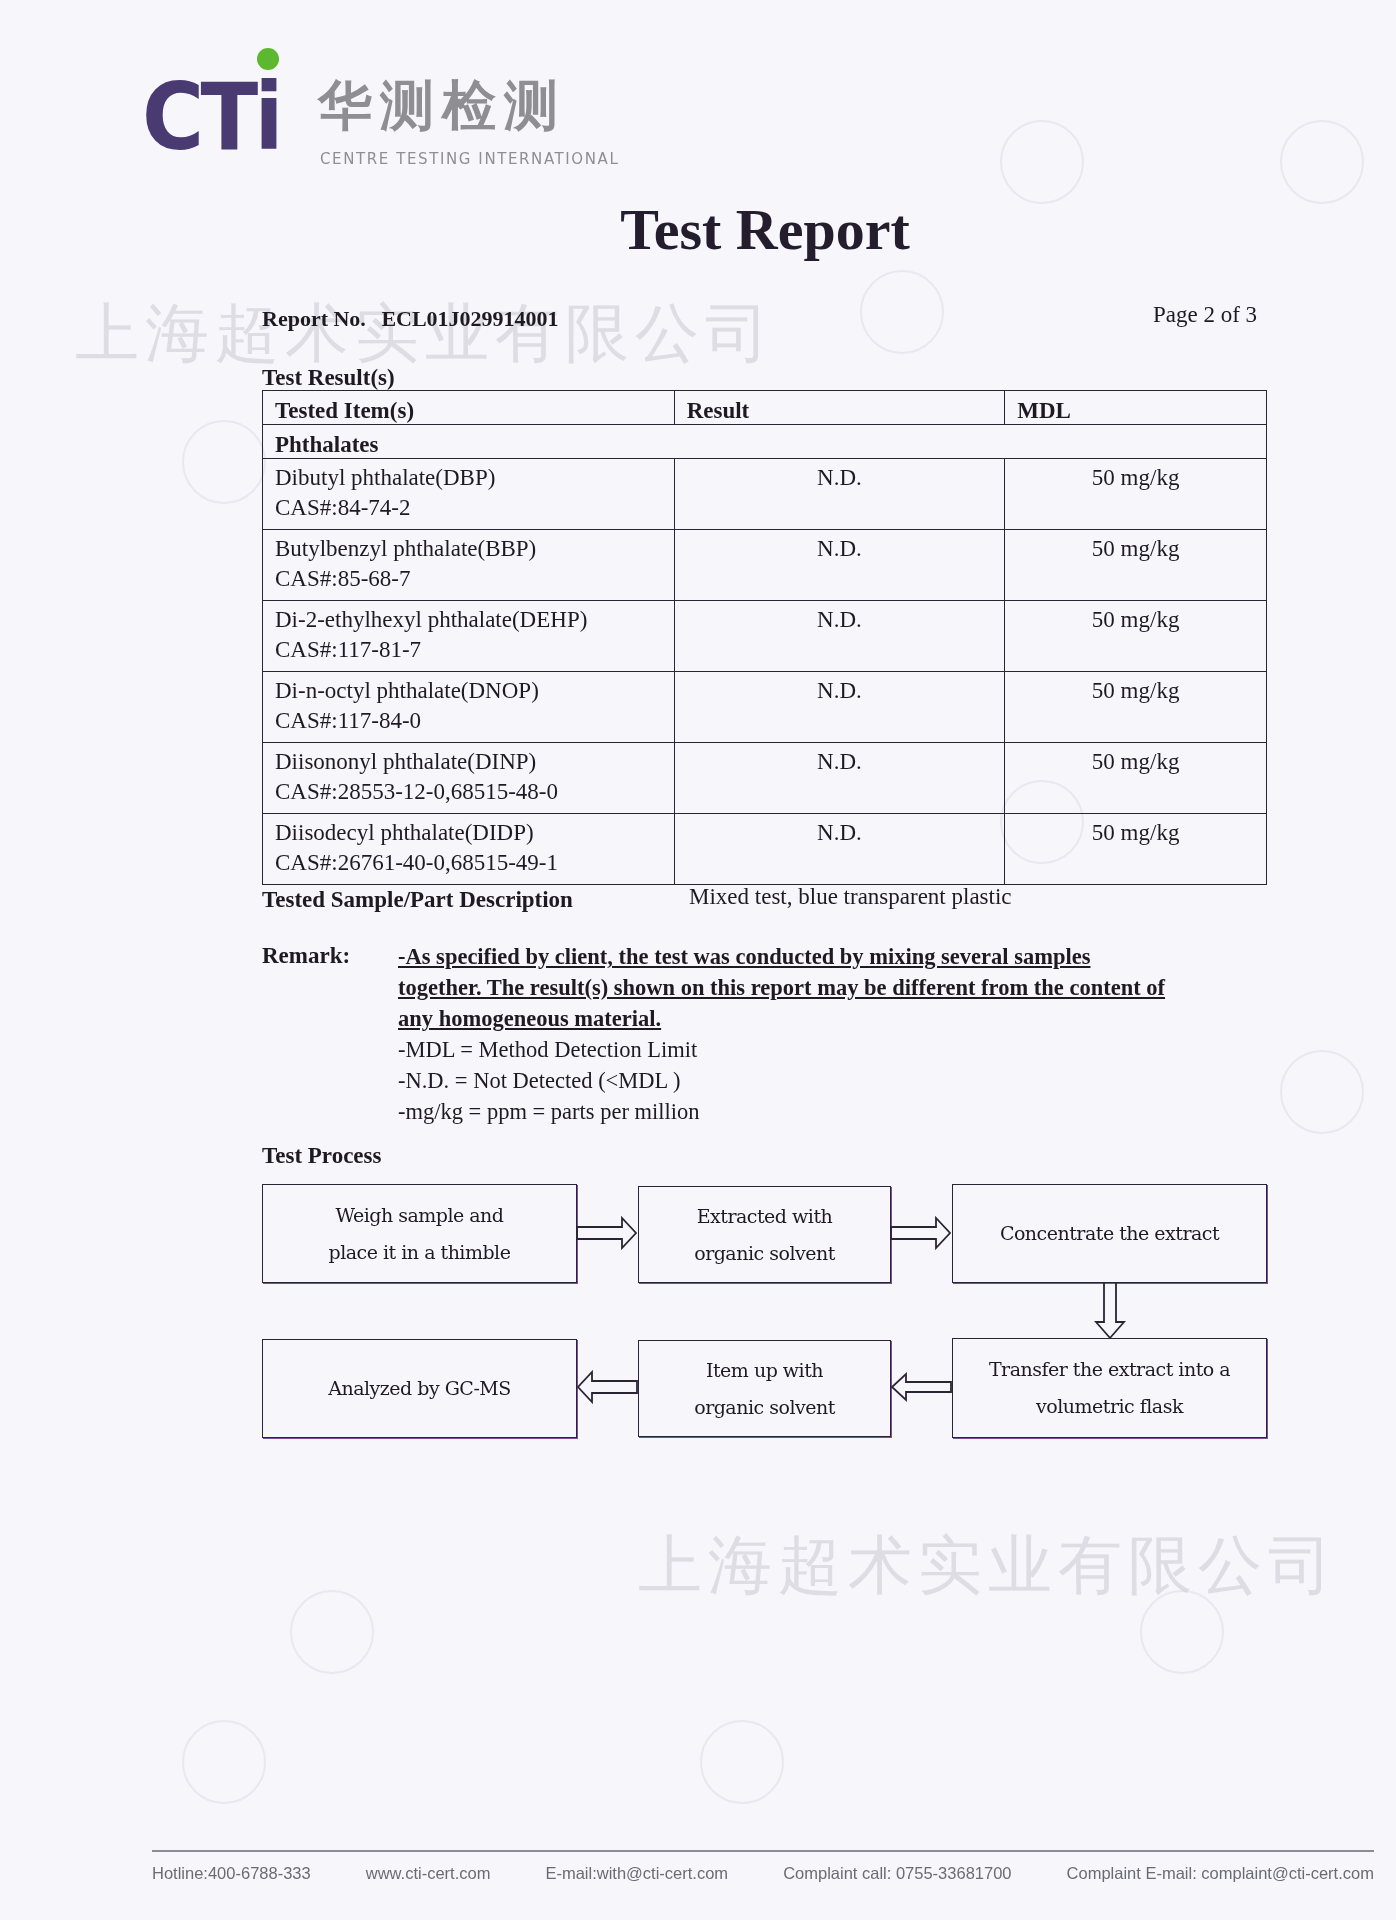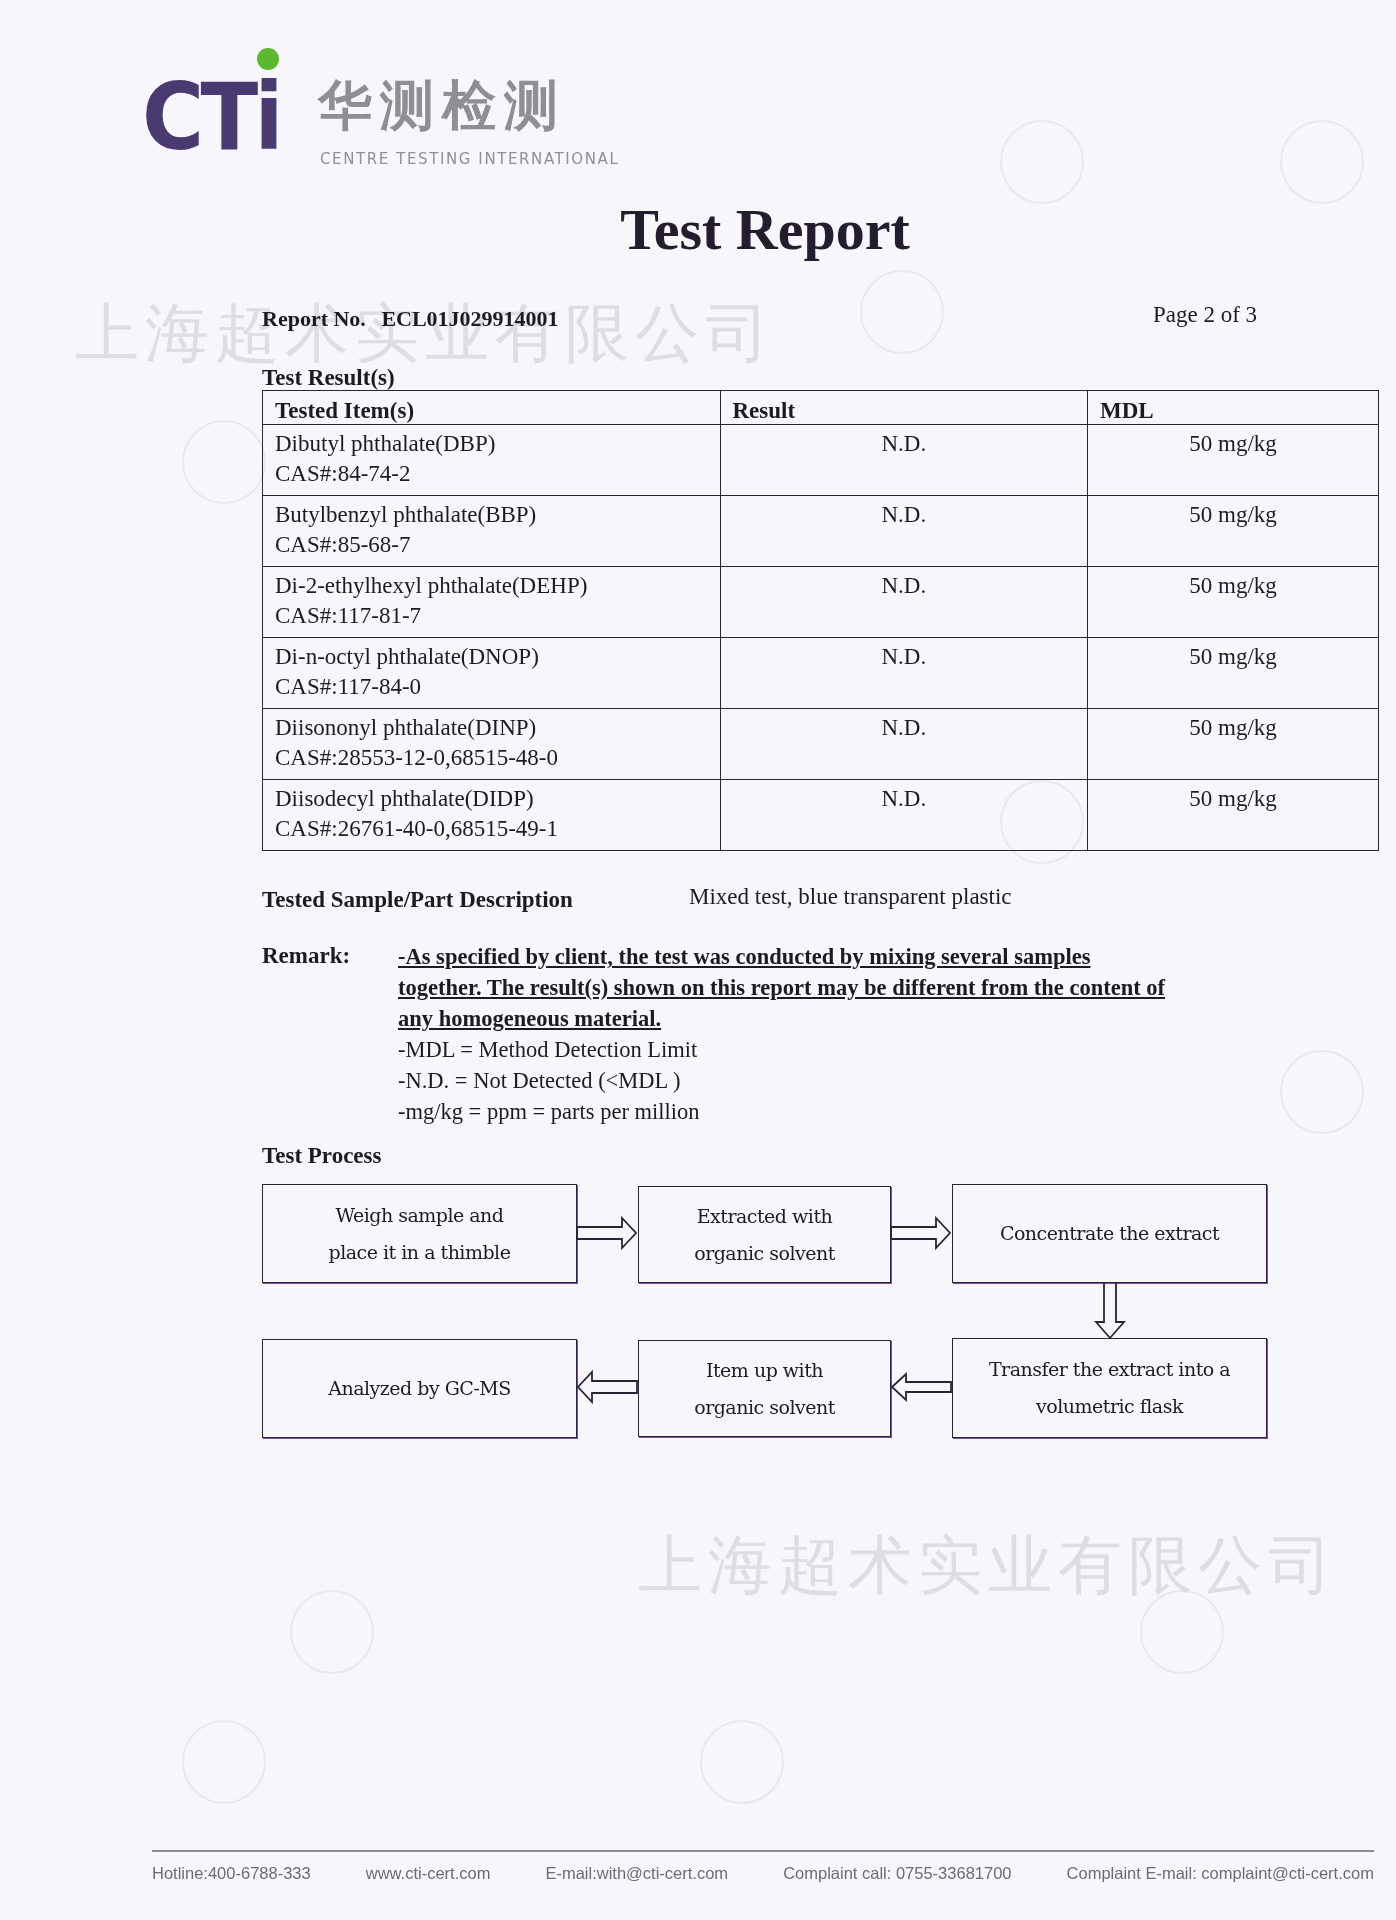--- a/index.html
+++ b/index.html
@@ -16,21 +16,21 @@
   .logo-cti { left:142px; top:72px; font-family:"DejaVu Sans", sans-serif; font-weight:bold; font-size:92px; color:#4a3a72; letter-spacing:-4px; transform:scaleX(0.92); transform-origin:left top; line-height:1; }
   .logo-dot { left:257px; top:48px; width:22px; height:22px; border-radius:50%; background:#5cb82e; }
   .logo-cn { left:318px; top:72px; font-family:"DejaVu Sans", sans-serif; font-weight:bold; font-size:54px; color:#8f8f93; letter-spacing:8px; line-height:1;margin-top:7px; }
   .logo-en { left:320px; top:134px; font-family:"DejaVu Sans", sans-serif; font-size:15px; color:#8f8f93; letter-spacing:1.6px;margin-top:16px; }
   .title { left:0; width:1530px; top:196px; text-align:center; font-size:58px; font-weight:bold; color:#231d2e; }
   .report-no { left:262px; top:306px; font-size:22px; }
   .report-no b { font-weight:bold; }
   .page-no { left:1153px; top:302px; font-size:23px; }
   .section-label { font-weight:bold; font-size:23px; }
   
-  table.res { position:absolute; left:262px; top:390px; width:1117px; border-collapse:collapse; font-size:23px;padding-left:12px; }
+  table.res { position:absolute; left:262px; top:390px; width:1005px; border-collapse:collapse; font-size:23px;padding-left:12px; }
   table.res td, table.res th { border:1.6px solid #2a2535; padding:0 12px; vertical-align:top; }
   table.res th { height:33px; font-weight:bold; text-align:left; vertical-align:bottom; padding-bottom:0; }
   table.res th.first { text-align:left; }
   table.res td.group { height:33px; font-weight:bold; border-left:1.6px solid #2a2535; vertical-align:bottom; }
   table.res td.item { height:66px; line-height:30px; padding-top:4px; }
   table.res td.c { text-align:center; padding-top:4px; line-height:30px; }
   .desc-label { left:262px; top:887px; }
   .desc-val { left:647px; top:884px; font-size:23px;margin-left:42px; }
   .remark-label { left:262px; top:943px; }
   .remark { left:398px; top:941px; width:880px; font-size:22.5px; line-height:31px; }
@@ -79,20 +79,23 @@
       <col style="width:331px">
       <col style="width:262px">
     </colgroup>
   <tbody>
       <tr>
     <th class="first">Tested Item(s)</th>
     <th>Result</th>
     <th>MDL</th>
   </tr>
   <tr>
+    <td class="group" colspan="3">Phthalates</td>
+  </tr>
+  <tr>
     <td class="item">
           <div>Dibutyl phthalate(DBP)</div>
           <div>CAS#:84-74-2</div>
         </td>
     <td class="c">N.D.</td>
     <td class="c">50 mg/kg</td>
   </tr>
   <tr>
     <td class="item">
           <div>Butylbenzyl phthalate(BBP)</div>

